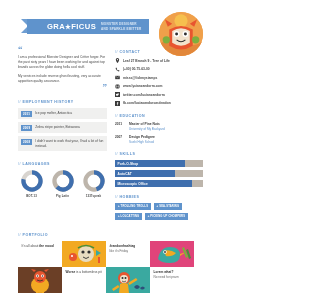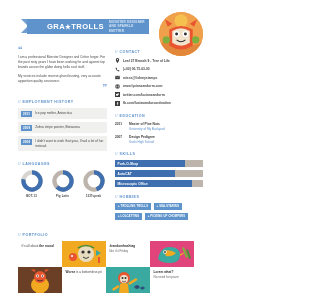--- a/index.html
+++ b/index.html
@@ -174,21 +174,21 @@
 </style>
 </head>
 <body>
 
 <div class="page">
 
   <div class="ribbon-wrap">
     <div class="ribbon-tail"></div>
     <div class="ribbon">
       <div class="brand">
-        <span>GRA</span><span class="star">★</span><span>TROLLS</span>
+        <span>GRA</span><span class="star">★</span><span>FICUS</span>
       </div>
       <div class="subtitle">
         <div>MONSTER DESIGNER</div>
         <div>AND SPARKLE EMITTER</div>
       </div>
     </div>
   </div>
 
   <div class="avatar">
     <svg viewBox="0 0 60 60">

